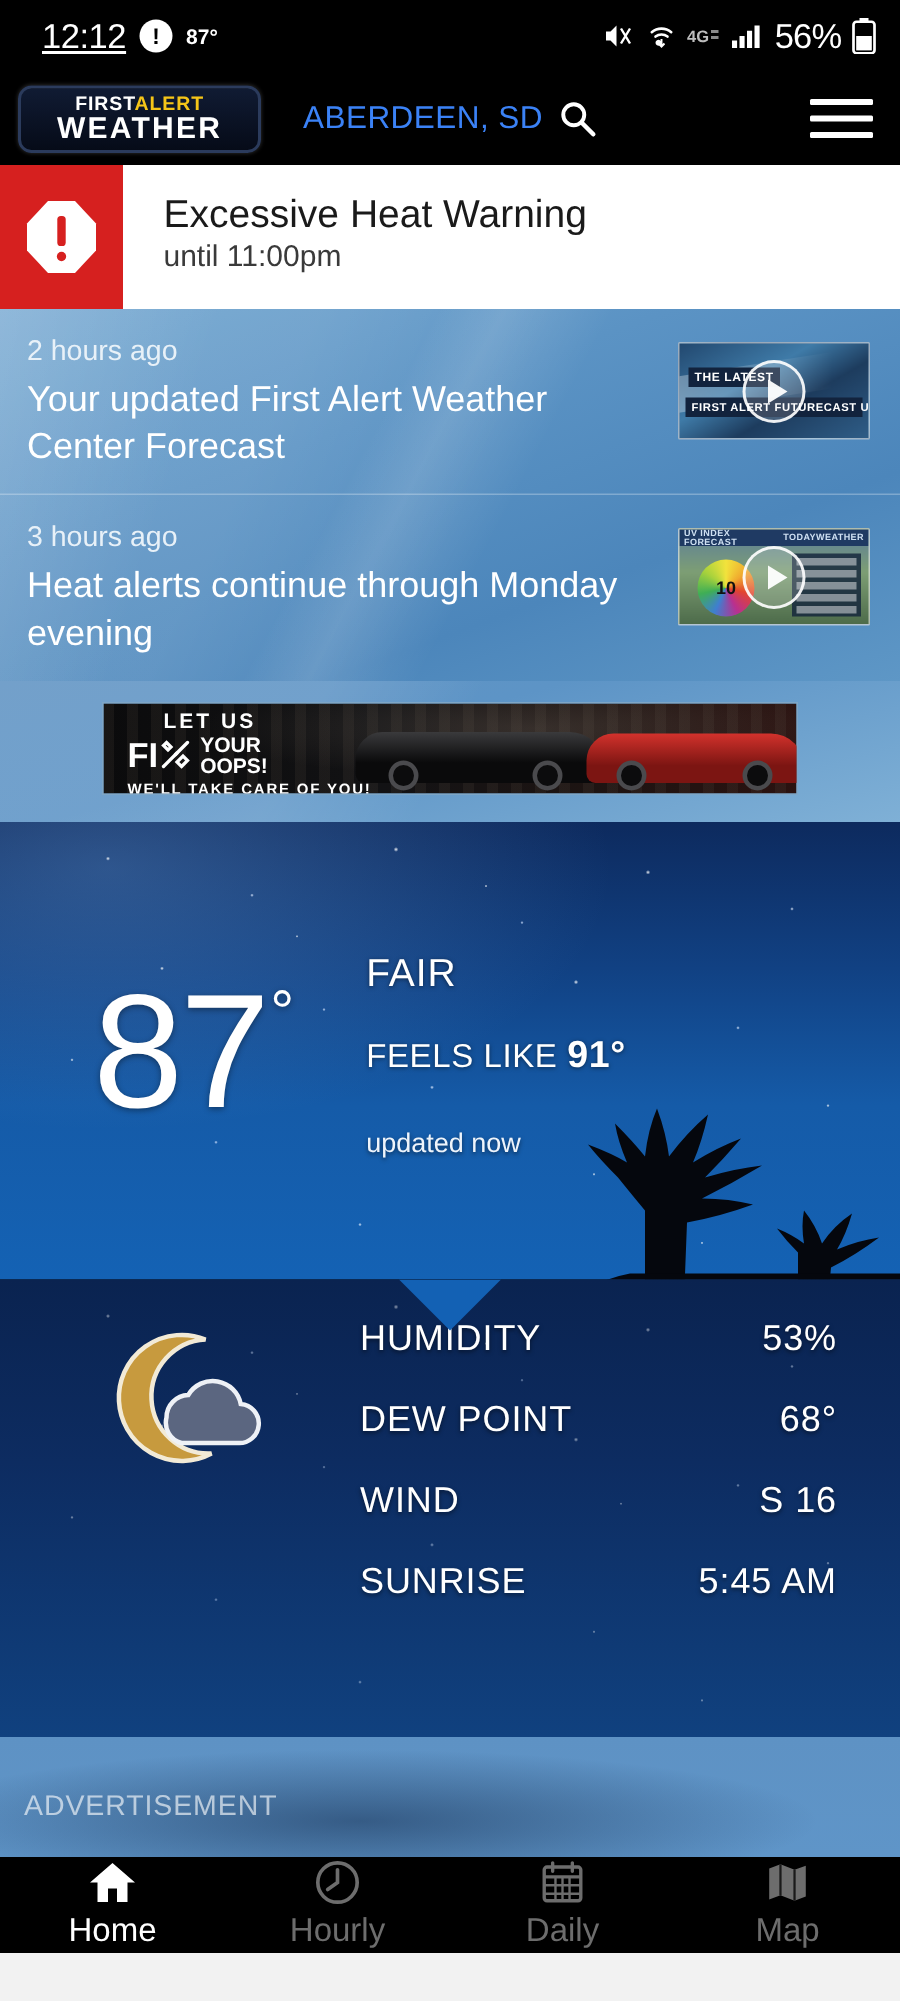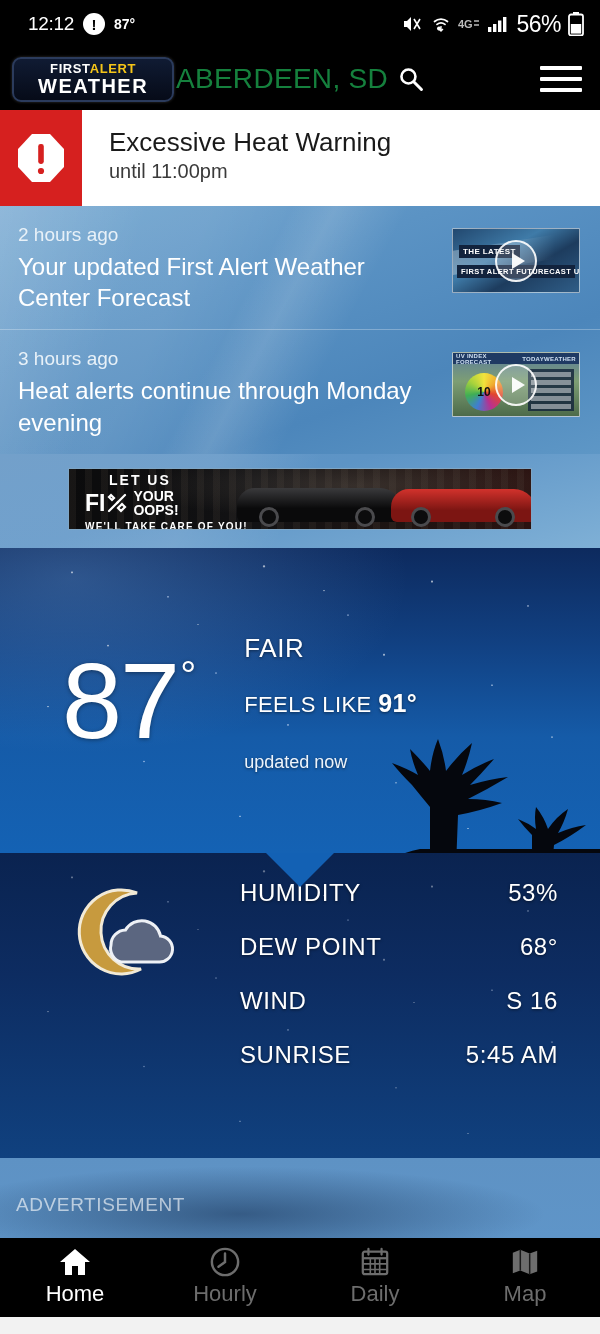--- a/index.html
+++ b/index.html
@@ -12,21 +12,21 @@
   }
   .phone { width:600px; height:1334px; position:relative; overflow:hidden; background:#000; }
 
   
   .statusbar {
     height:48px; background:#000; color:#fff;
     display:flex; align-items:center; justify-content:space-between;
     padding:0 16px 0 28px;
   }
   .sb-left { display:flex; align-items:center; gap:9px; }
-  .sb-time { font-size:19px; font-weight:400; letter-spacing:-0.3px; }
+  .sb-time { font-size:23px; font-weight:400; letter-spacing:-0.3px;text-decoration:underline; }
   .sb-alert-dot {
     width:22px; height:22px; border-radius:50%; background:#fff;
     display:flex; align-items:center; justify-content:center;
     color:#000; font-size:15px; font-weight:700; line-height:1;
   }
   .sb-temp { font-size:14px; font-weight:700; }
   .sb-right { display:flex; align-items:center; gap:7px; }
   .sb-battery-text { font-size:23px; font-weight:400; letter-spacing:-0.5px; }
   .ic { display:block; }
 
@@ -42,21 +42,21 @@
     padding:3px 24px 4px; line-height:1; text-align:center;
     box-shadow:0 0 3px rgba(255,255,255,.2);
   }
   .logo-top { font-size:13px; font-weight:700; letter-spacing:.6px; color:#fff; white-space:nowrap; }
   .logo-top .alert { color:#f5c518; }
   .logo-bottom { font-size:20px; font-weight:700; letter-spacing:1.5px; color:#fff; margin-top:1px; }
   .loc-wrap {
     position:absolute; left:50%; top:50%; transform:translate(-50%,-50%);
     display:flex; align-items:center; gap:10px;
   }
-  .loc-text { color:#15803d; font-size:28px; letter-spacing:.3px; }
+  .loc-text { color:#3b82f6; font-size:21px; letter-spacing:.3px; }
   .hamburger { display:flex; flex-direction:column; gap:7px; cursor:pointer; }
   .hamburger span { display:block; width:42px; height:4px; background:#fff; border-radius:1px; }
 
   
   .alertbar { height:96px; background:#fff; display:flex; align-items:stretch; }
   .alert-icon-box {
     width:82px; background:#d6201f; display:flex; align-items:center; justify-content:center; flex:none;
   }
   .alert-text { padding:18px 0 0 27px; }
   .alert-title { font-size:26px; color:#1a1a1a; font-weight:400; line-height:1.15; }
@@ -234,21 +234,21 @@
       radial-gradient(ellipse at 40% 70%, rgba(20,45,80,.55), transparent 60%),
       linear-gradient(180deg,#5e92c4 0%,#5f95c8 100%);
   }
   .adstrip-label {
     position:absolute; left:16px; top:36px;
     color:rgba(255,255,255,.62); font-size:19px; letter-spacing:.6px;
   }
 
   
   .tabbar {
-    height:79px; background:#000; display:flex; align-items:center;
+    height:64px; background:#000; display:flex; align-items:center;
   }
   .tab {
     flex:1; display:flex; flex-direction:column; align-items:center; gap:4px; cursor:pointer;
   }
   .tab .tlbl { font-size:22px; }
   .tab.active .tlbl { color:#ffffff; }
   .tab .tlbl { color:#6d6d6d; }
 
   
   .sysnav {

